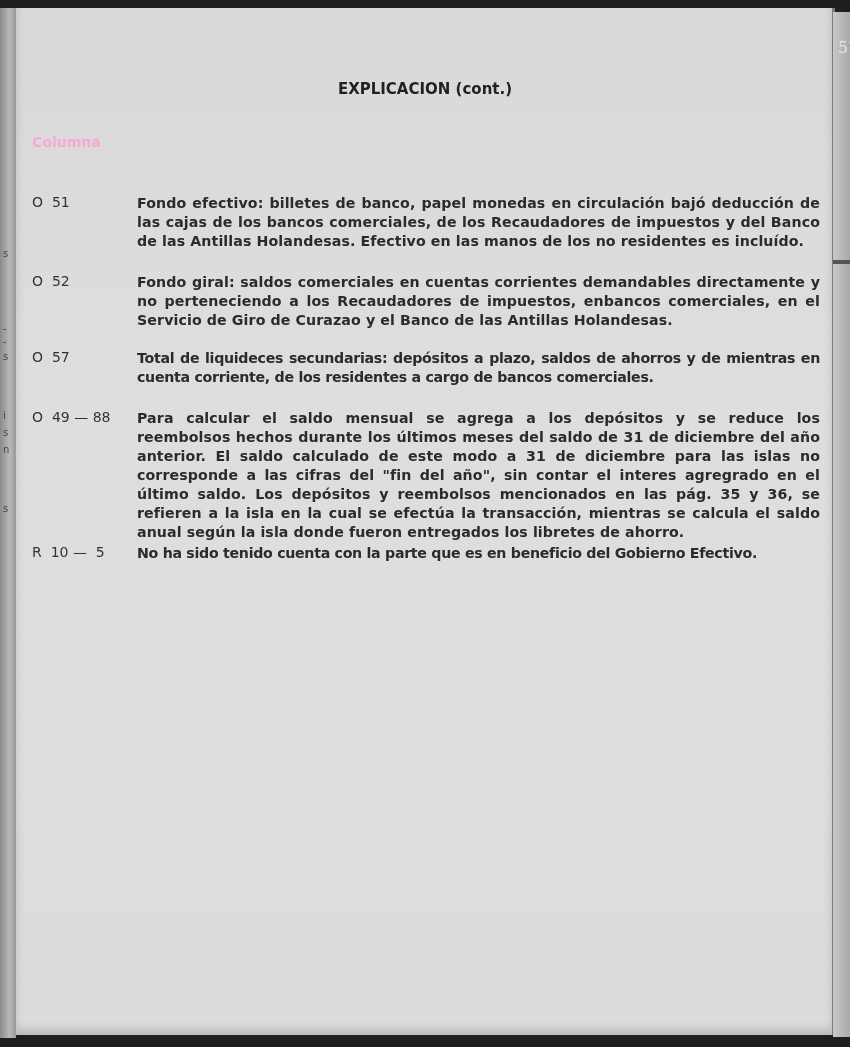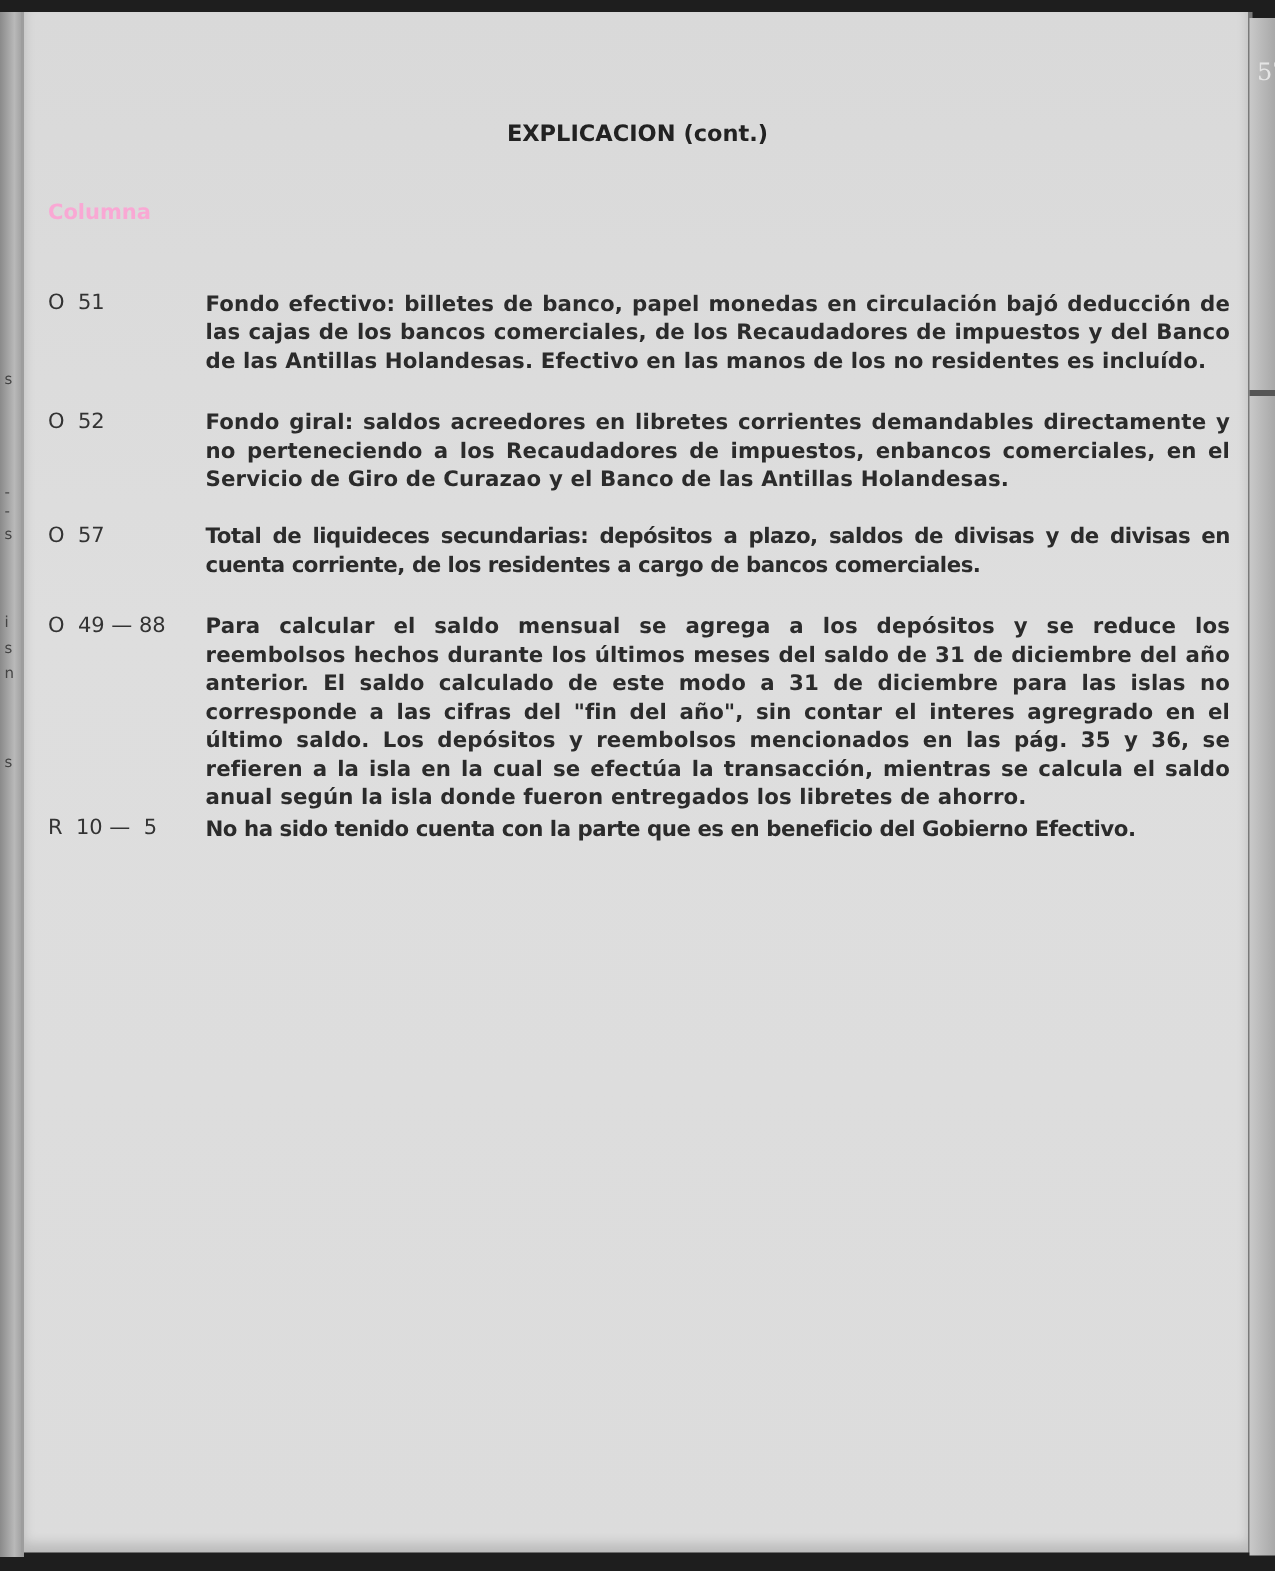--- a/index.html
+++ b/index.html
@@ -74,26 +74,26 @@
 <div class="title">EXPLICACION (cont.)</div>
 <div class="col-heading">Columna</div>
 
 <div class="entry" style="top:194px">
   <div class="code">O  51</div>
   <div class="text">Fondo efectivo: billetes de banco, papel monedas en circulación bajó deducción de las cajas de los bancos comerciales, de los Recaudadores de impuestos y del Banco de las Antillas Holandesas. Efectivo en las manos de los no residentes es incluído.</div>
 </div>
 
 <div class="entry" style="top:273px">
   <div class="code">O  52</div>
-  <div class="text">Fondo giral: saldos acreedores en libretes corrientes demandables directamente y no perteneciendo a los Recaudadores de impuestos, enbancos comerciales, en el Servicio de Giro de Curazao y el Banco de las Antillas Holandesas.</div>
+  <div class="text">Fondo giral: saldos comerciales en cuentas corrientes demandables directamente y no perteneciendo a los Recaudadores de impuestos, enbancos comerciales, en el Servicio de Giro de Curazao y el Banco de las Antillas Holandesas.</div>
 </div>
 
 <div class="entry" style="top:349px">
   <div class="code">O  57</div>
-  <div class="text condensed">Total de liquideces secundarias: depósitos a plazo, saldos de divisas y de divisas en cuenta corriente, de los residentes a cargo de bancos comerciales.</div>
+  <div class="text condensed">Total de liquideces secundarias: depósitos a plazo, saldos de ahorros y de mientras en cuenta corriente, de los residentes a cargo de bancos comerciales.</div>
 </div>
 
 <div class="entry" style="top:409px">
   <div class="code">O  49 — 88</div>
   <div class="text">Para calcular el saldo mensual se agrega a los depósitos y se reduce los reembolsos hechos durante los últimos meses del saldo de 31 de diciembre del año anterior. El saldo calculado de este modo a 31 de diciembre para las islas no corresponde a las cifras del "fin del año", sin contar el interes agregrado en el último saldo. Los depósitos y reembolsos mencionados en las pág. 35 y 36, se refieren a la isla en la cual se efectúa la transacción, mientras se calcula el saldo anual según la isla donde fueron entregados los libretes de ahorro.</div>
 </div>
 
 <div class="entry" style="top:544px">
   <div class="code">R  10 —  5</div>
   <div class="text condensed">No ha sido tenido cuenta con la parte que es en beneficio del Gobierno Efectivo.</div>

